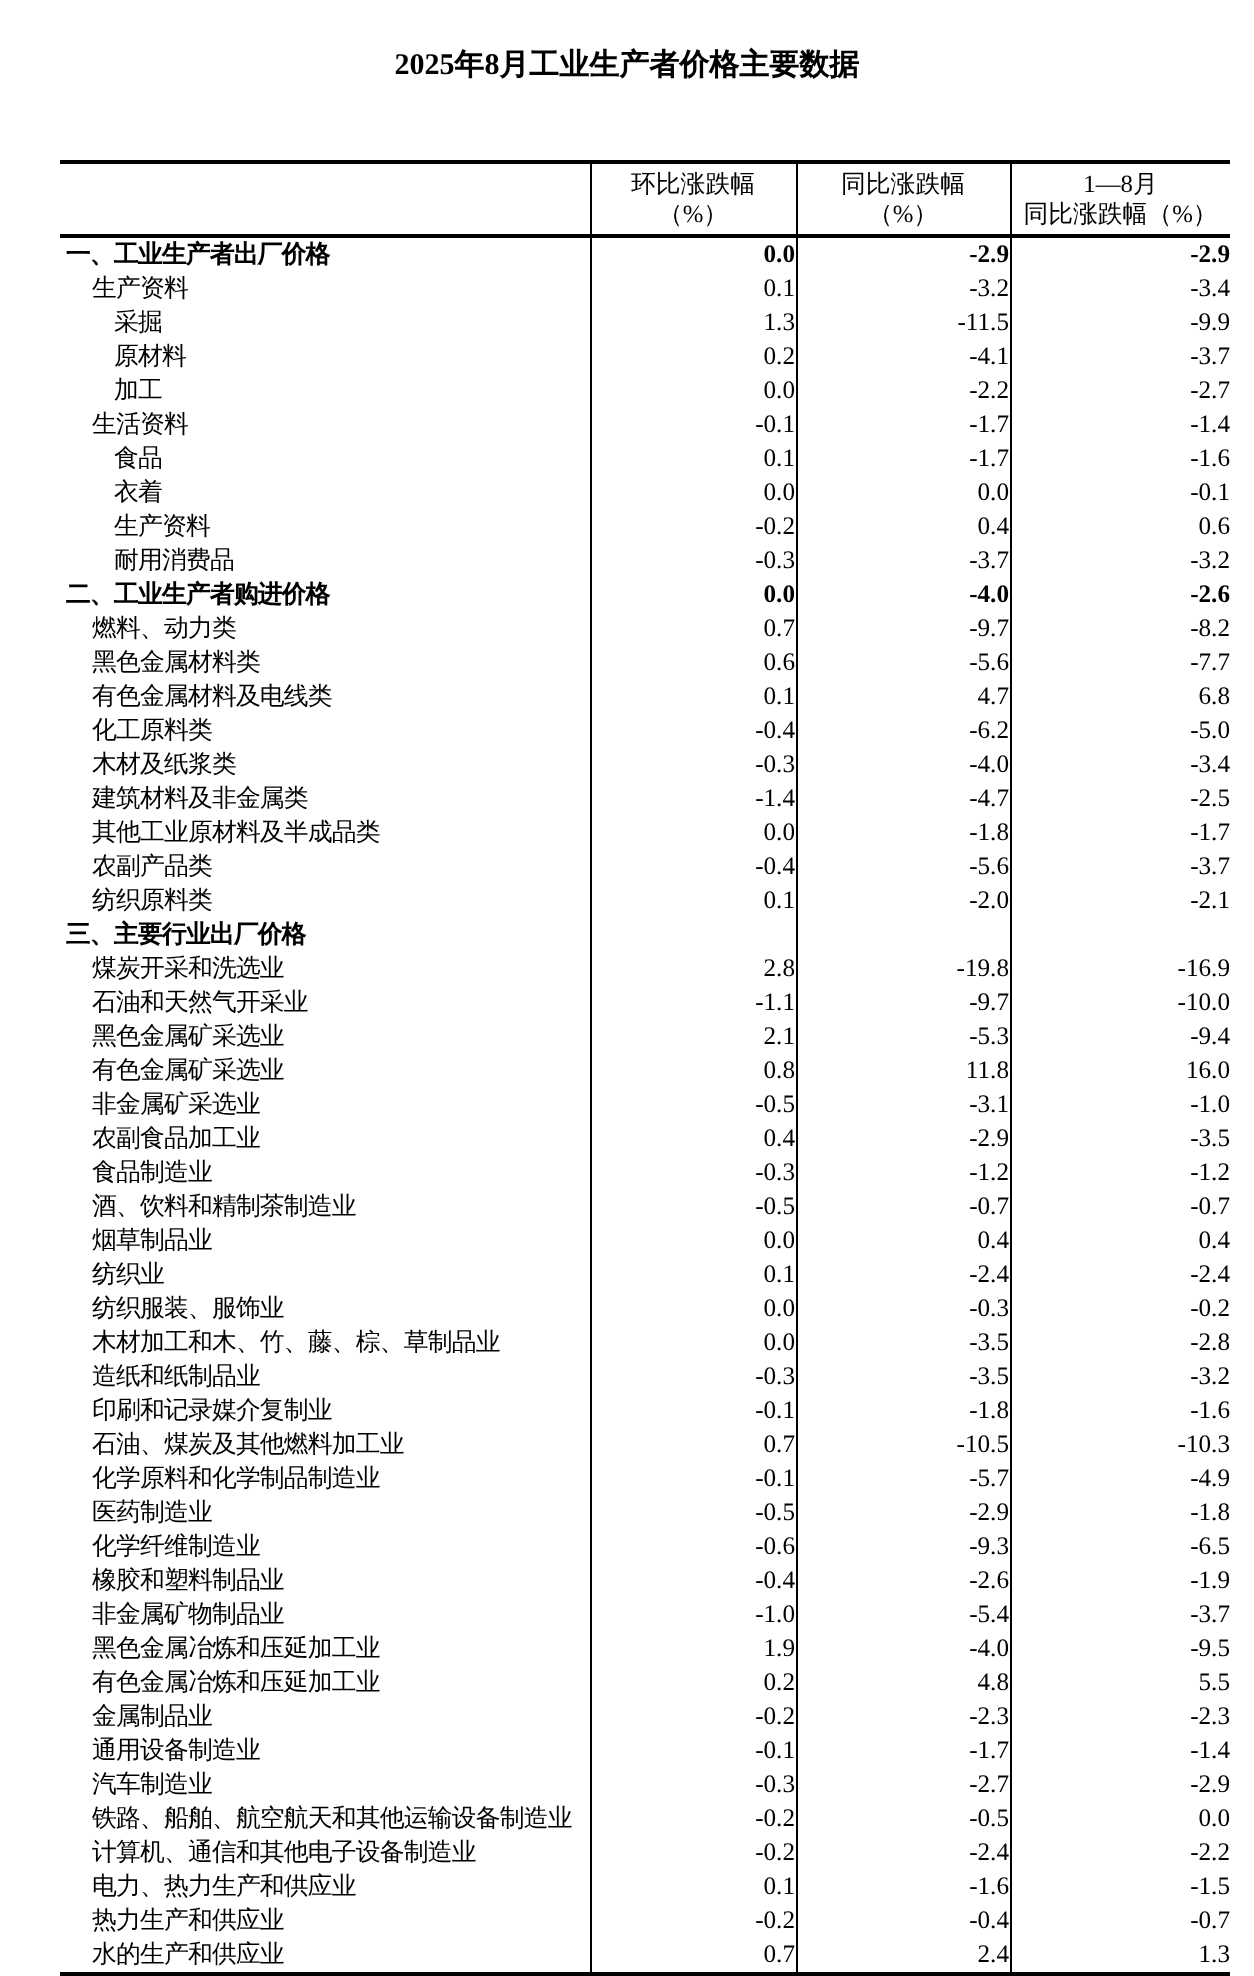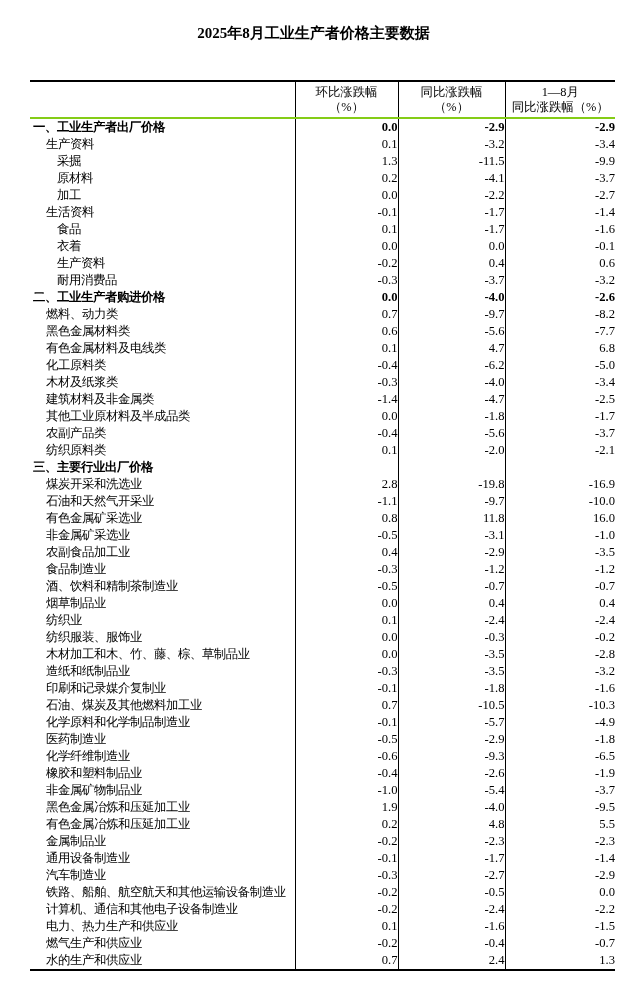--- a/index.html
+++ b/index.html
@@ -29,21 +29,21 @@
     border-collapse: collapse;
     table-layout: fixed;
     border-top: 2px solid #000;
     border-bottom: 2px solid #000;
     font-size: 12.4px;
   }
   table.ppi thead th {
     font-weight: normal;
     text-align: center;
     vertical-align: middle;
-    border-bottom: 2px solid #84cc16;
+    border-bottom: 2px solid #000000;
     font-size: 12.4px;
     line-height: 15px;
     height: 33px;
     padding: 1px 0;
   }
   table.ppi .vline {
     border-left: 1px solid #000;
   }
   table.ppi td {
     height: 17px;
@@ -276,20 +276,28 @@
         <tr class="lvl1">
     <td class="c-label">
       <span class="prefix"></span><span class="row-label">石油和天然气开采业</span>
     </td>
     <td class="c-num vline">-1.1</td>
     <td class="c-num vline">-9.7</td>
     <td class="c-num vline">-10.0</td>
   </tr>
         <tr class="lvl1">
     <td class="c-label">
+      <span class="prefix"></span><span class="row-label">黑色金属矿采选业</span>
+    </td>
+    <td class="c-num vline">2.1</td>
+    <td class="c-num vline">-5.3</td>
+    <td class="c-num vline">-9.4</td>
+  </tr>
+        <tr class="lvl1">
+    <td class="c-label">
       <span class="prefix"></span><span class="row-label">有色金属矿采选业</span>
     </td>
     <td class="c-num vline">0.8</td>
     <td class="c-num vline">11.8</td>
     <td class="c-num vline">16.0</td>
   </tr>
         <tr class="lvl1">
     <td class="c-label">
       <span class="prefix"></span><span class="row-label">非金属矿采选业</span>
     </td>
@@ -476,21 +484,21 @@
         <tr class="lvl1">
     <td class="c-label">
       <span class="prefix"></span><span class="row-label">电力、热力生产和供应业</span>
     </td>
     <td class="c-num vline">0.1</td>
     <td class="c-num vline">-1.6</td>
     <td class="c-num vline">-1.5</td>
   </tr>
         <tr class="lvl1">
     <td class="c-label">
-      <span class="prefix"></span><span class="row-label">燃气生产和供应业</span>
+      <span class="prefix"></span><span class="row-label">热力生产和供应业</span>
     </td>
     <td class="c-num vline">-0.2</td>
     <td class="c-num vline">-0.4</td>
     <td class="c-num vline">-0.7</td>
   </tr>
         <tr class="lvl1">
     <td class="c-label">
       <span class="prefix"></span><span class="row-label">水的生产和供应业</span>
     </td>
     <td class="c-num vline">0.7</td>

